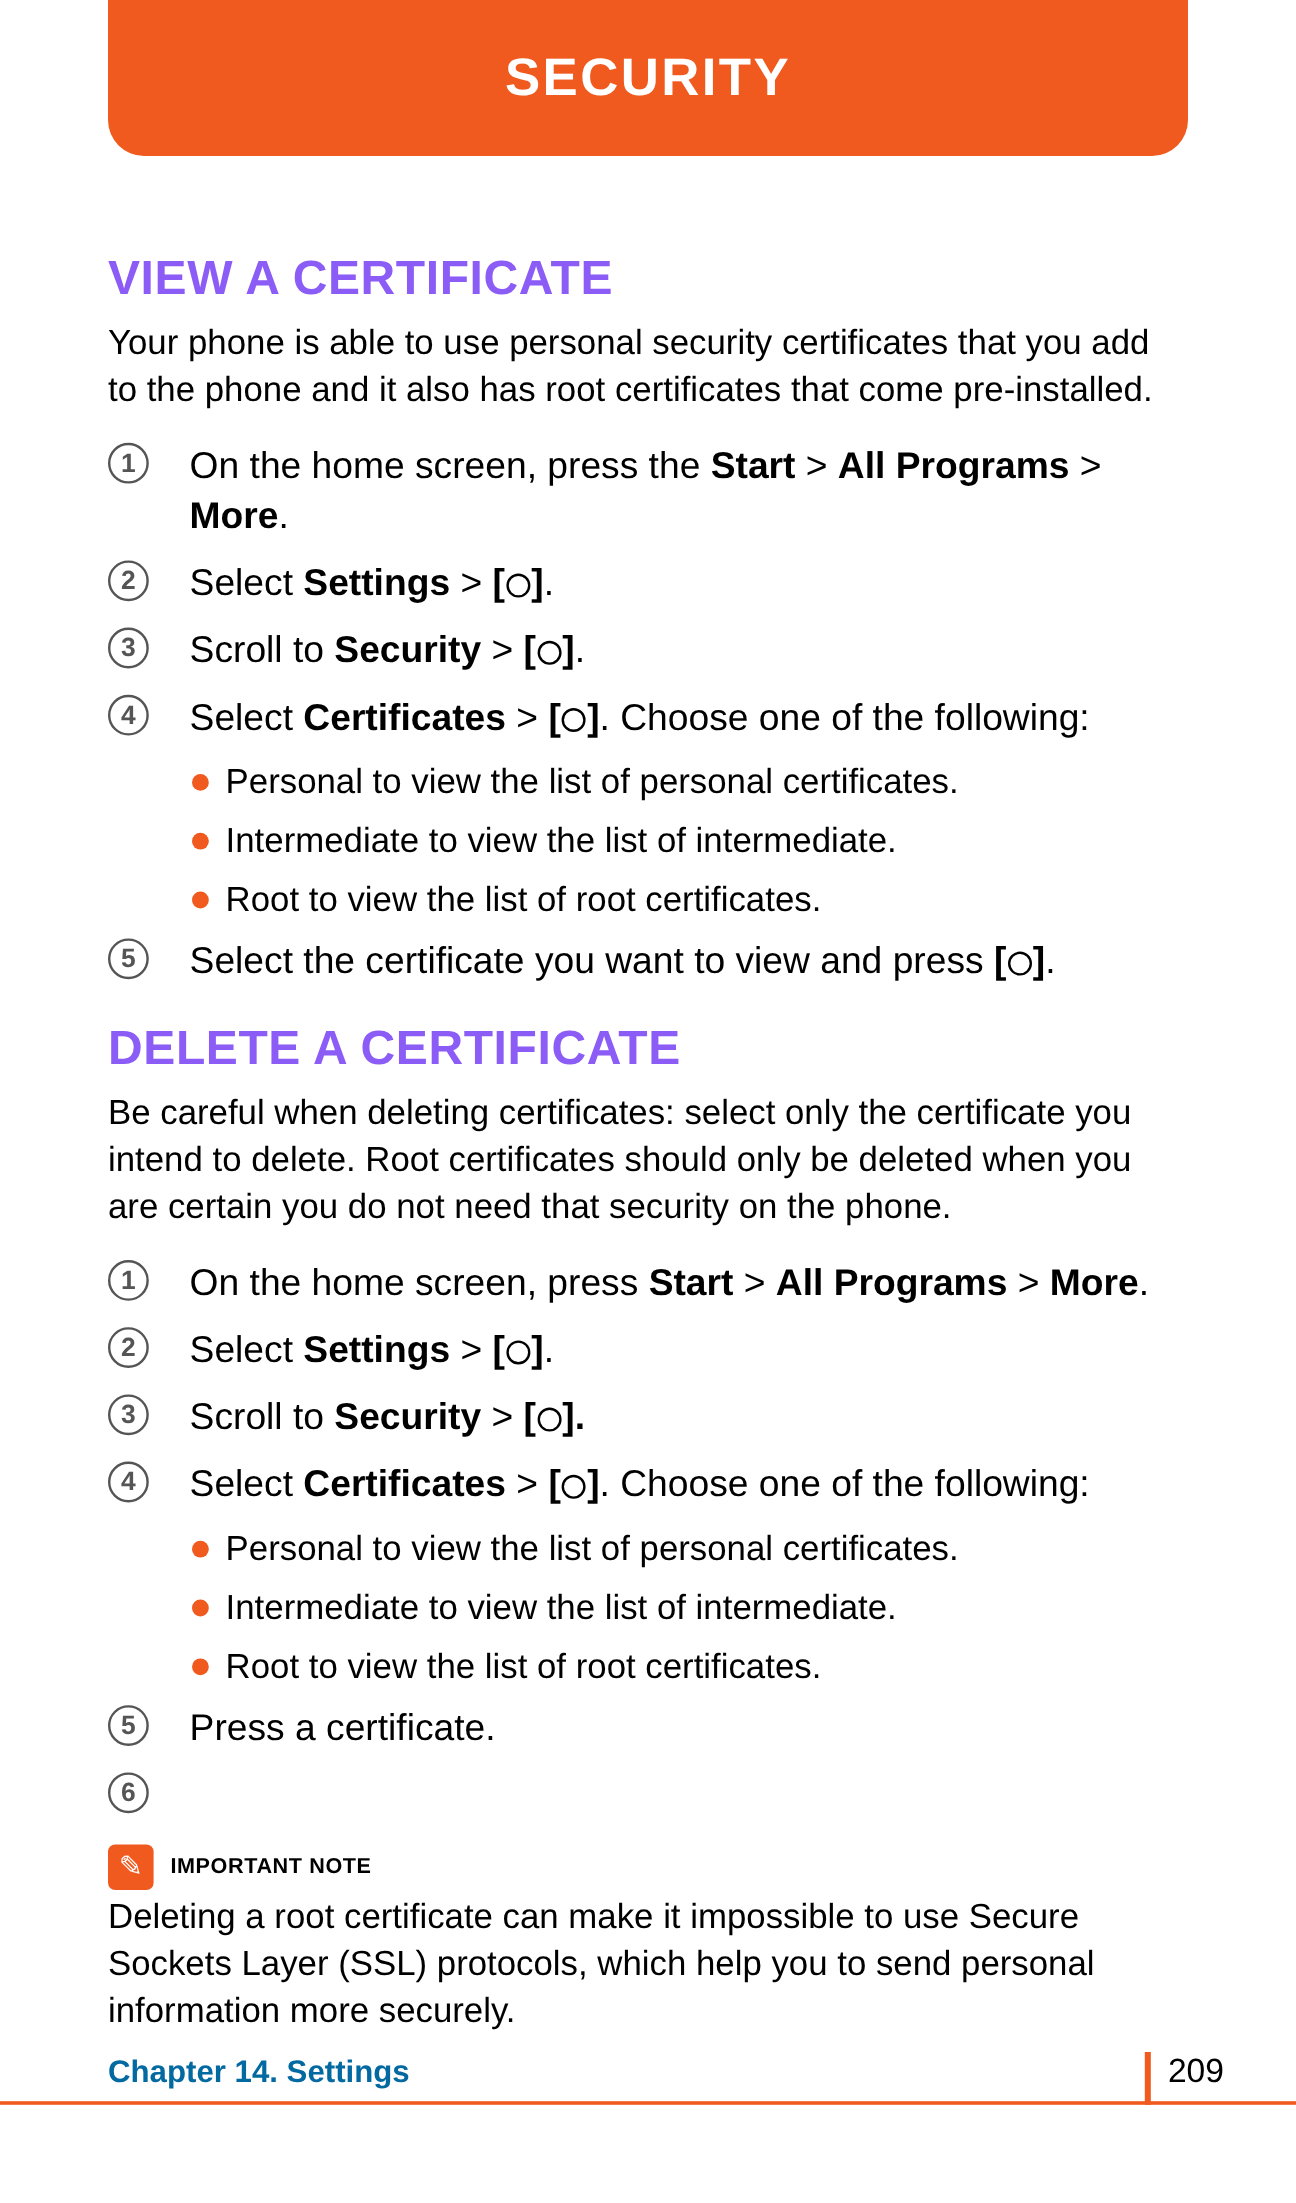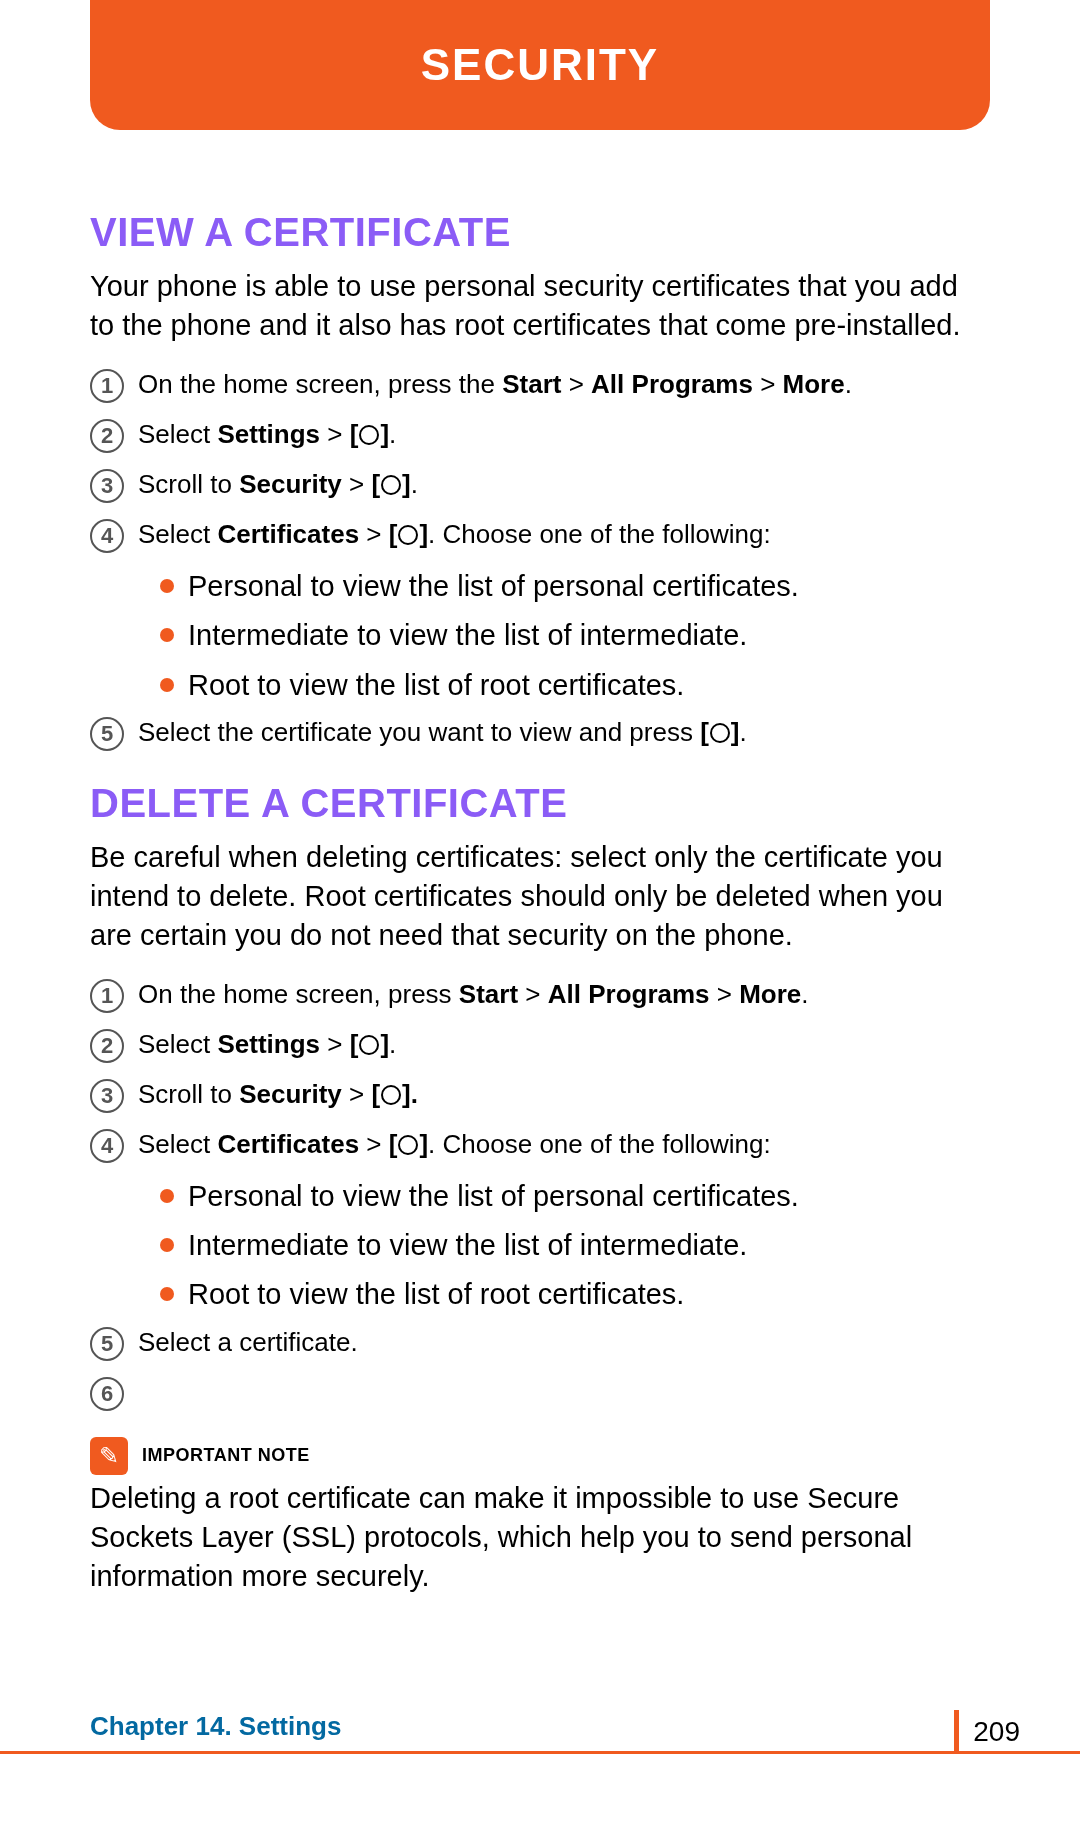--- a/index.html
+++ b/index.html
@@ -65,22 +65,23 @@
     display: flex;
     align-items: center;
     justify-content: center;
     font-size: 22px;
     font-weight: bold;
     color: #555555;
     margin-right: 14px;
     margin-top: 2px;
   }
   .step-body {
-    font-size: 26px;
+    font-size: 31px;
     line-height: 1.35;
+    margin-left: 20px;
   }
   .step-body b { font-weight: bold; }
   .circle-glyph {
     display: inline-block;
     width: 20px;
     height: 20px;
     border: 2.5px solid #000;
     border-radius: 50%;
     vertical-align: -2px;
     margin: 0 1px;
@@ -162,21 +163,21 @@
     font-weight: bold;
     font-family: "Arial Narrow", Arial, sans-serif;
     font-stretch: condensed;
   }
   .footer-pg-wrap {
     position: absolute;
     right: 60px;
     bottom: 0;
     height: 44px;
     display: flex;
-    align-items: center;
+    align-items: flex-start;
   }
   .footer-divider {
     width: 5px;
     height: 44px;
     background: #F05A1F;
     margin-right: 14px;
   }
   .footer-page {
     font-size: 28px;
     color: #000;
@@ -285,21 +286,21 @@
         <div class="sub-text">Intermediate to view the list of intermediate.</div>
       </div>
     <div class="sub-item">
         <div class="dot"></div>
         <div class="sub-text">Root to view the list of root certificates.</div>
       </div>
   </div>
 
   <div class="step">
     <div class="step-num">5</div>
-    <div class="step-body">Select a certificate.</div>
+    <div class="step-body">Press a certificate.</div>
   </div>
 
   <div class="step">
     <div class="step-num">6</div>
   </div>
 
   <div class="note-block">
     <div class="note-head">
       <div class="note-icon">✎</div>
       <div class="note-title">IMPORTANT NOTE</div>

